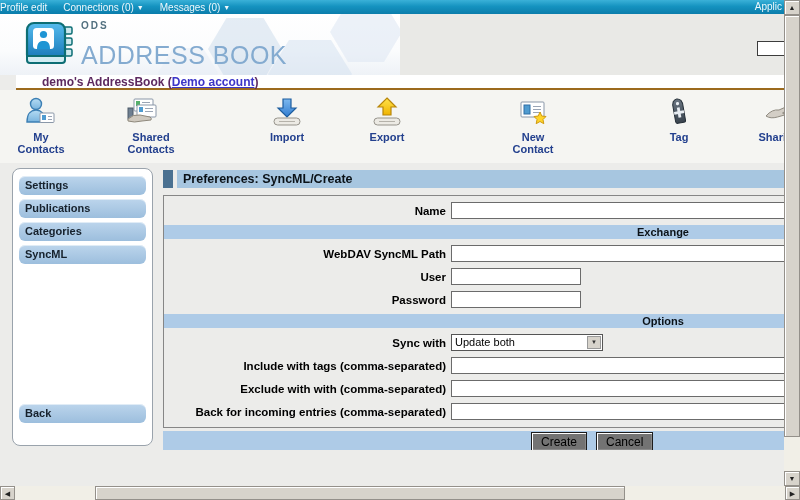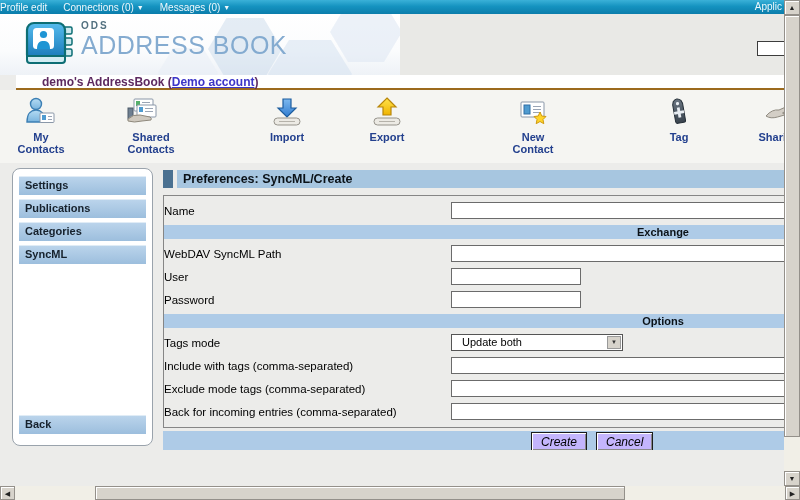--- a/index.html
+++ b/index.html
@@ -28,21 +28,21 @@
     background:linear-gradient(180deg,#ffffff 0%,#fbfcfd 60%,#eef2f7 100%);
   }
   .hex{ position:absolute; clip-path:polygon(25% 0,75% 0,100% 50%,75% 100%,25% 100%,0 50%); }
   .hex1{ left:208px; top:4px;  width:74px; height:62px; background:rgba(198,214,232,.45); }
   .hex2{ left:268px; top:26px; width:84px; height:68px; background:rgba(214,226,240,.55); }
   .hex3{ left:330px; top:-12px;width:72px; height:60px; background:rgba(223,232,243,.6); }
   .hex4{ left:158px; top:34px; width:60px; height:50px; background:rgba(231,238,246,.5); }
   .logo-book{ position:absolute; left:24px; top:6px; }
   .brand-text{ position:absolute; left:81px; top:7px; line-height:1; }
   .brand-ods{ font-size:10px; font-weight:bold; letter-spacing:2px; color:#52707f; }
-  .brand-app{ font-size:25px; letter-spacing:.5px; color:#84abd0; margin-top:2px; white-space:nowrap; }
+  .brand-app{ font-size:25px; letter-spacing:.5px; color:#84abd0; margin-top:12px; white-space:nowrap; }
   .header-input{
     position:absolute; left:757px; top:27px; width:38px; height:15px;
     border:1px solid #3c3c3c; background:#fff;
   }
 
   
   .crumb{
     position:absolute; left:16px; top:75px; width:800px; height:15px;
     background:#fff; border-bottom:2px solid #9c6a1d;
     font-size:12px; font-weight:bold; color:#5c2960;
@@ -70,68 +70,68 @@
   
   .sidebar{
     position:absolute; left:12px; top:168px; width:141px; height:278px;
     background:#fff; border:1px solid #9aa3ac; border-radius:8px;
     padding:7px 6px; display:flex; flex-direction:column;
   }
   .side-item{
     height:19px; line-height:19px; margin-bottom:4px; padding-left:6px;
     background:linear-gradient(180deg,#bcd5ec,#9cbedd);
     box-shadow:inset 0 1px 0 rgba(255,255,255,.55);
-    font-size:11px; font-weight:bold; color:#16212c; cursor:pointer;
+    font-size:11px; font-weight:bold; color:#16212c; cursor:pointer;border-radius:6px;
   }
   .side-spacer{ flex:1; }
 
   
   .main{ position:absolute; left:163px; top:170px; width:621px; height:280px; overflow:hidden; }
   .main-inner{ width:1000px; }
   .panel-head{ display:flex; height:18px; }
   .panel-head .sq{ width:10px; height:18px; background:#4b7191; margin-right:4px; }
   .panel-head .bar{
     flex:1; background:#a7c6e0; font-size:12.5px; font-weight:bold; color:#0b1218;
     line-height:18px; padding-left:6px;
   }
   .formpanel{
     margin-top:7px; border:1px solid #868686; background:#ececea; padding-bottom:1px;
   }
   .frow{ display:flex; align-items:center; margin:6px 0; }
   .flabel{
-    width:287px; padding-right:5px;
-    font-size:11.5px; font-weight:normal; color:#000;
+    width:287px; text-align:right; padding-right:5px;
+    font-size:11.5px; font-weight:bold; color:#000;
   }
   .tin{
     height:17px; border:1px solid #6b6b6b; background:#fff;
     font-family:inherit; font-size:11px; padding:0 2px;
   }
   .tin.wide{ width:534px; }
   .tin.short{ width:130px; }
   .fsection{
     height:14px; line-height:14px; background:#aecbe7; text-align:center;
     font-size:11px; font-weight:bold; color:#0b1218; margin:6px 0;
   }
   .sel{
-    position:relative; width:172px; height:17px; border:1px solid #555;
-    background:#fff; font-size:11px; line-height:15px; padding-left:10px; cursor:pointer;
+    position:relative; width:152px; height:17px; border:1px solid #555;
+    background:#fff; font-size:11px; line-height:15px; padding-left:3px; cursor:pointer;
   }
   .sel-btn{
     position:absolute; right:1px; top:1px; width:14px; height:13px;
     background:#d7d3cb; border:1px solid #999; text-align:center;
   }
   .sel-btn::after{ content:"▼"; font-size:6px; color:#333; position:relative; top:-4px; }
   .btnbar{
     margin-top:3px; width:1000px; height:21px; background:#aecbe7;
     display:flex; align-items:center;
   }
   .btn{
-    height:19px; background:#c4b5fd; border:1px solid #1c1c1c;
+    height:19px; background:#737373; border:1px solid #1c1c1c;
     box-shadow:inset 1px 1px 0 #fff, inset -1px -1px 0 #8a8a8a;
-    font-family:inherit; font-size:12px; color:#000; padding:0 9px; cursor:pointer;font-style:italic;
+    font-family:inherit; font-size:12px; color:#000; padding:0 9px; cursor:pointer;
   }
   .btn-create{ margin-left:368px; }
   .btn-cancel{ margin-left:9px; }
 
   
   .vscroll{
     position:absolute; right:0; top:0; width:16px; height:486px;
     background:#f1efe7; z-index:10;
   }
   .hscroll{
@@ -328,21 +328,21 @@
     <span class="tlabel">Delete</span>
   </div>
 </div>
 
 <div class="sidebar">
   <div class="side-item">Settings</div>
   <div class="side-item">Publications</div>
   <div class="side-item">Categories</div>
   <div class="side-item">SyncML</div>
   <div class="side-spacer"></div>
-  <div class="side-item" style="margin-bottom:4px">Back</div>
+  <div class="side-item" style="margin-bottom:15px">Back</div>
 </div>
 
 <div class="main">
   <div class="main-inner">
     <div class="panel-head">
       <div class="sq"></div>
       <div class="bar">Preferences: SyncML/Create</div>
     </div>
 
     <div class="formpanel">
@@ -362,32 +362,32 @@
         <input class="tin short" type="text" style="">
       </div>
       <div class="frow">
         <span class="flabel">Password</span>
         <input class="tin short" type="text" style="">
       </div>
 
       <div class="fsection">Options</div>
 
       <div class="frow">
-        <span class="flabel">Tags mode</span>
+        <span class="flabel">Sync with</span>
         <div class="sel">
           <span>Update both</span>
           <span class="sel-btn"></span>
         </div>
       </div>
       <div class="frow">
         <span class="flabel">Include with tags (comma-separated)</span>
         <input class="tin wide" type="text" style="">
       </div>
       <div class="frow">
-        <span class="flabel">Exclude mode tags (comma-separated)</span>
+        <span class="flabel">Exclude with with (comma-separated)</span>
         <input class="tin wide" type="text" style="">
       </div>
       <div class="frow">
         <span class="flabel">Back for incoming entries (comma-separated)</span>
         <input class="tin wide" type="text" style="">
       </div>
     </div>
 
     <div class="btnbar">
       <button class="btn btn-create">Create</button>

